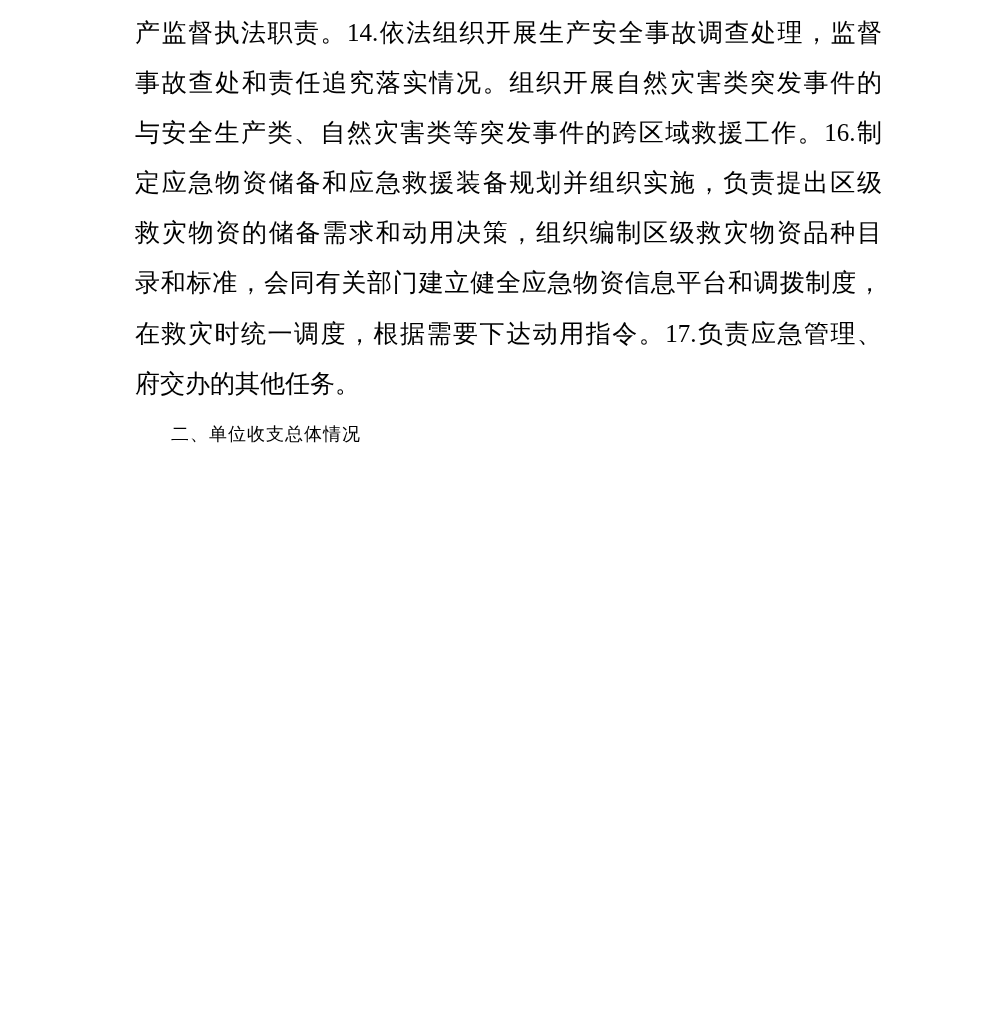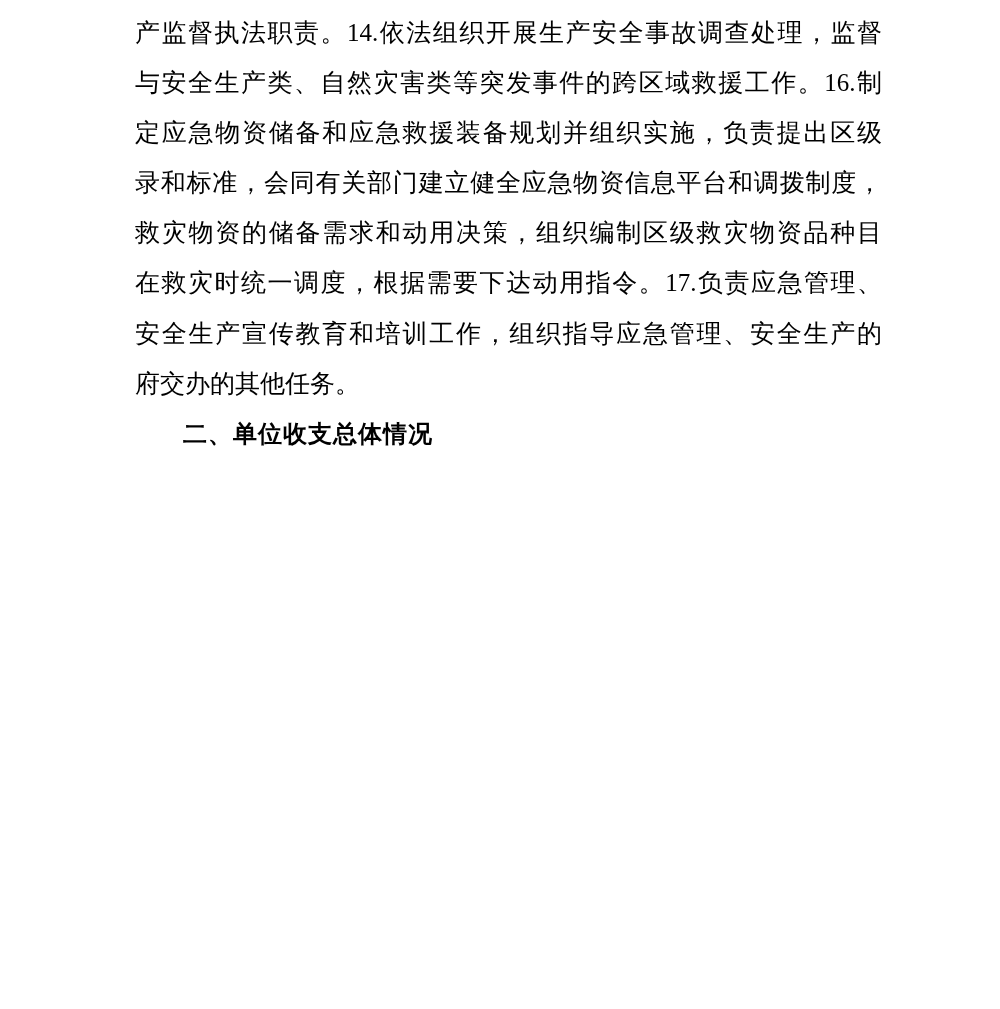--- a/index.html
+++ b/index.html
@@ -40,37 +40,37 @@
   .line.just {
     text-align: justify;
     text-align-last: justify;
     -moz-text-align-last: justify;
   }
   .line.indent {
     text-indent: 2em;
   }
   .para.heading .line {
     font-family: "Liberation Sans", "DejaVu Sans", sans-serif;
-    font-weight: bold;
-    font-size: 24px;
+    font-weight: normal;
+    font-size: 18px;
     letter-spacing: 1px;
   }
 </style>
 </head>
 <body>
 
 <div class="doc-page" style="background: rgb(255, 255, 255);">
   <div class="text-column" style="color: rgb(0, 0, 0);">
       <div class="para body">
         <div class="line just">产监督执法职责。14.依法组织开展生产安全事故调查处理，监督</div>
+        <div class="line just">事故查处和责任追究落实情况。组织开展自然灾害类突发事件的</div>
         <div class="line just">与安全生产类、自然灾害类等突发事件的跨区域救援工作。16.制</div>
         <div class="line just">定应急物资储备和应急救援装备规划并组织实施，负责提出区级</div>
+        <div class="line just">救灾物资的储备需求和动用决策，组织编制区级救灾物资品种目</div>
         <div class="line just">录和标准，会同有关部门建立健全应急物资信息平台和调拨制度，</div>
-        <div class="line just">救灾物资的储备需求和动用决策，组织编制区级救灾物资品种目</div>
         <div class="line just">在救灾时统一调度，根据需要下达动用指令。17.负责应急管理、</div>
-        <div class="line just">安全生产宣传教育和培训工作，组织指导应急管理、安全生产的</div>
         <div class="line">府交办的其他任务。</div>
       </div>
       <div class="para heading">
         <div class="line indent">二、单位收支总体情况</div>
       </div>
     </div>
 </div>
 
 </body></html>

